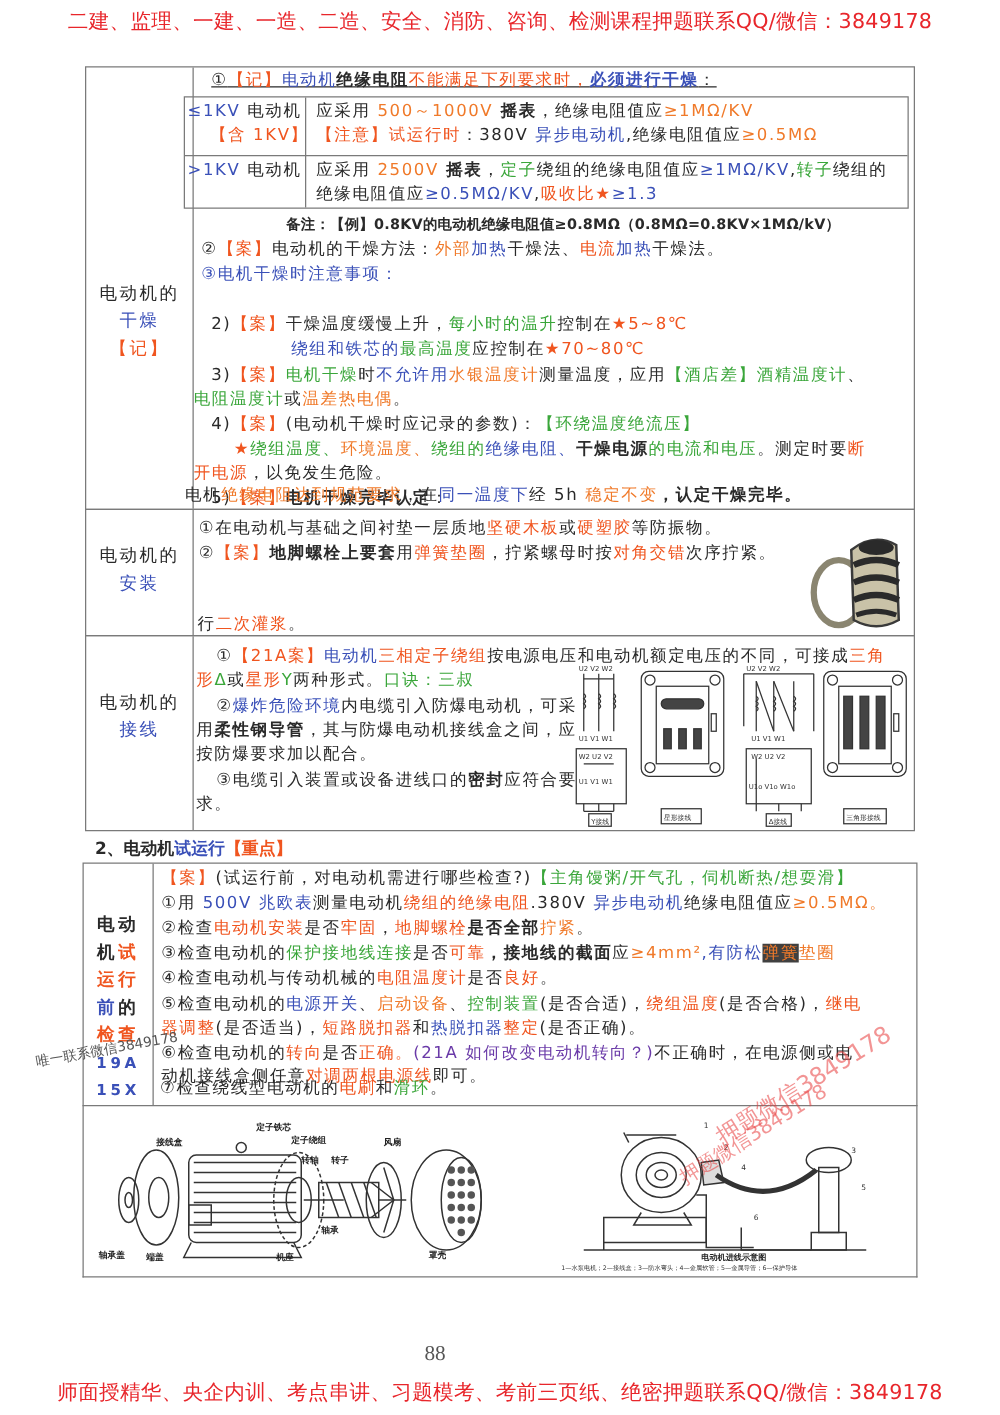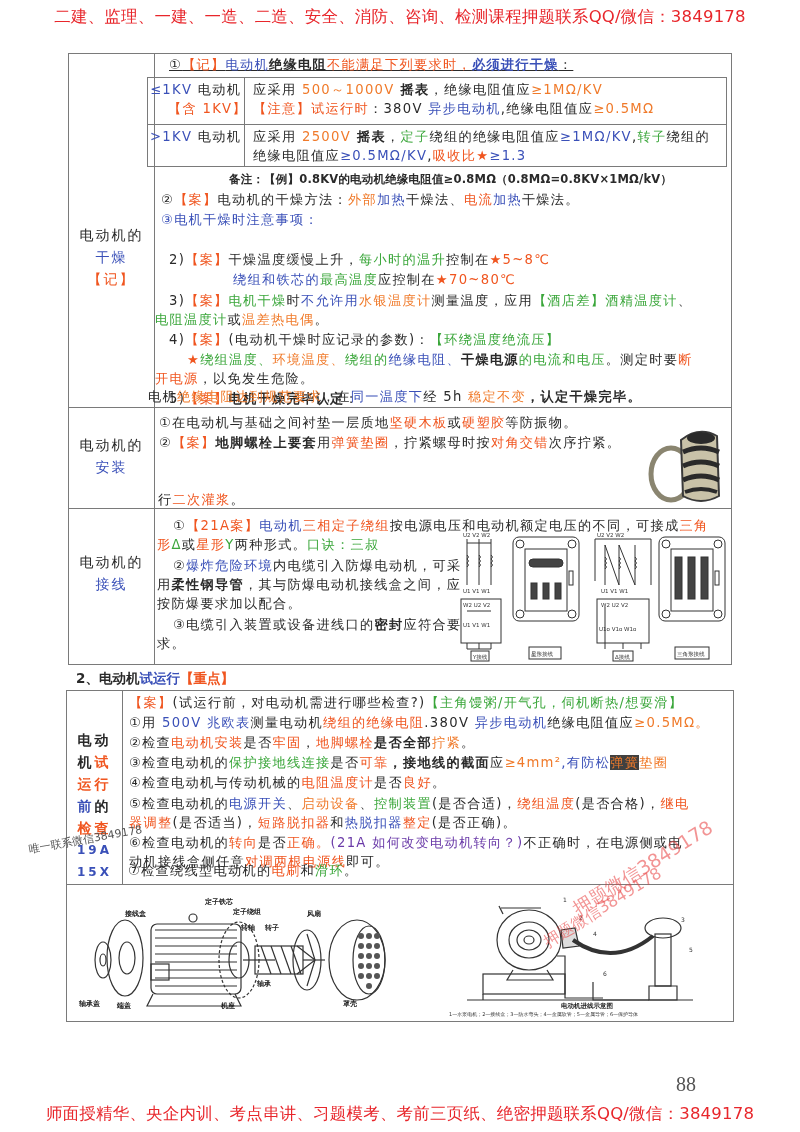--- a/index.html
+++ b/index.html
@@ -2,22 +2,22 @@
 <html><head>
 <meta charset="utf-8">
 <style>
   html, body { margin: 0; padding: 0; }
   body { width: 800px; height: 1132px; background: #ffffff; position: relative; overflow: hidden;
     font-family: "DejaVu Sans", "Liberation Sans", sans-serif; color: #2a2a2a; }
   .banner { position: absolute; left: 0; width: 800px; text-align: center; color: #e8262b;
     font-size: 16.5px; font-family: "DejaVu Sans", sans-serif; letter-spacing: 0.2px; }
   .banner.top { top: 6px; }
   .banner.bottom { top: 1103px; }
-  .page-num { position: absolute; top: 1073px; left: 0; width: 696px; text-align: right;
-    font-family: "Liberation Serif", serif; font-size: 20px; color: #555; }
+  .page-num { position: absolute; top: 1073px; left: 0; width: 696px; text-align: center;
+    font-family: "Liberation Serif", serif; font-size: 17px; color: #555; }
 
   .box { position: absolute; border: 1.5px solid #7a7a7a; box-sizing: border-box; }
   .vline { position: absolute; top: 0; bottom: 0; border-left: 1.5px solid #7a7a7a; }
   .hline { position: absolute; border-top: 1.5px solid #7a7a7a; }
 
   .label { position: absolute; text-align: center; font-size: 14px; line-height: 22px; letter-spacing: 2px; }
   .line { position: absolute; white-space: nowrap; font-size: 13.2px; line-height: 18px; letter-spacing: 1.3px; }
   .b { font-weight: bold; }
 
   .c-r { color: #f0551f; }

